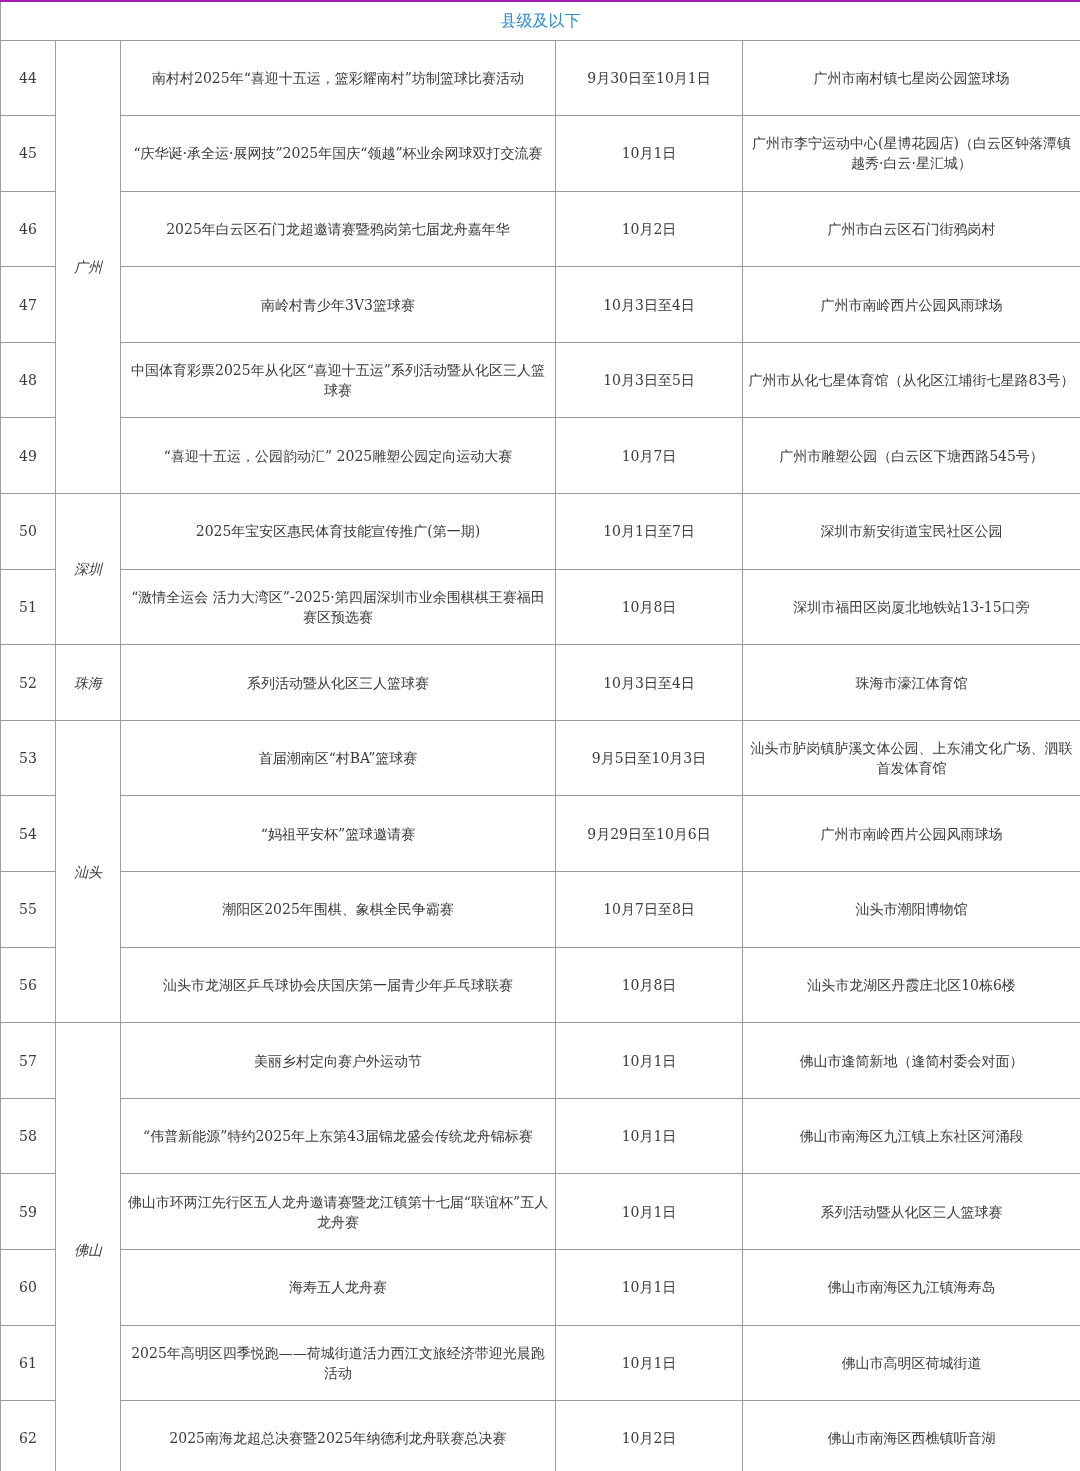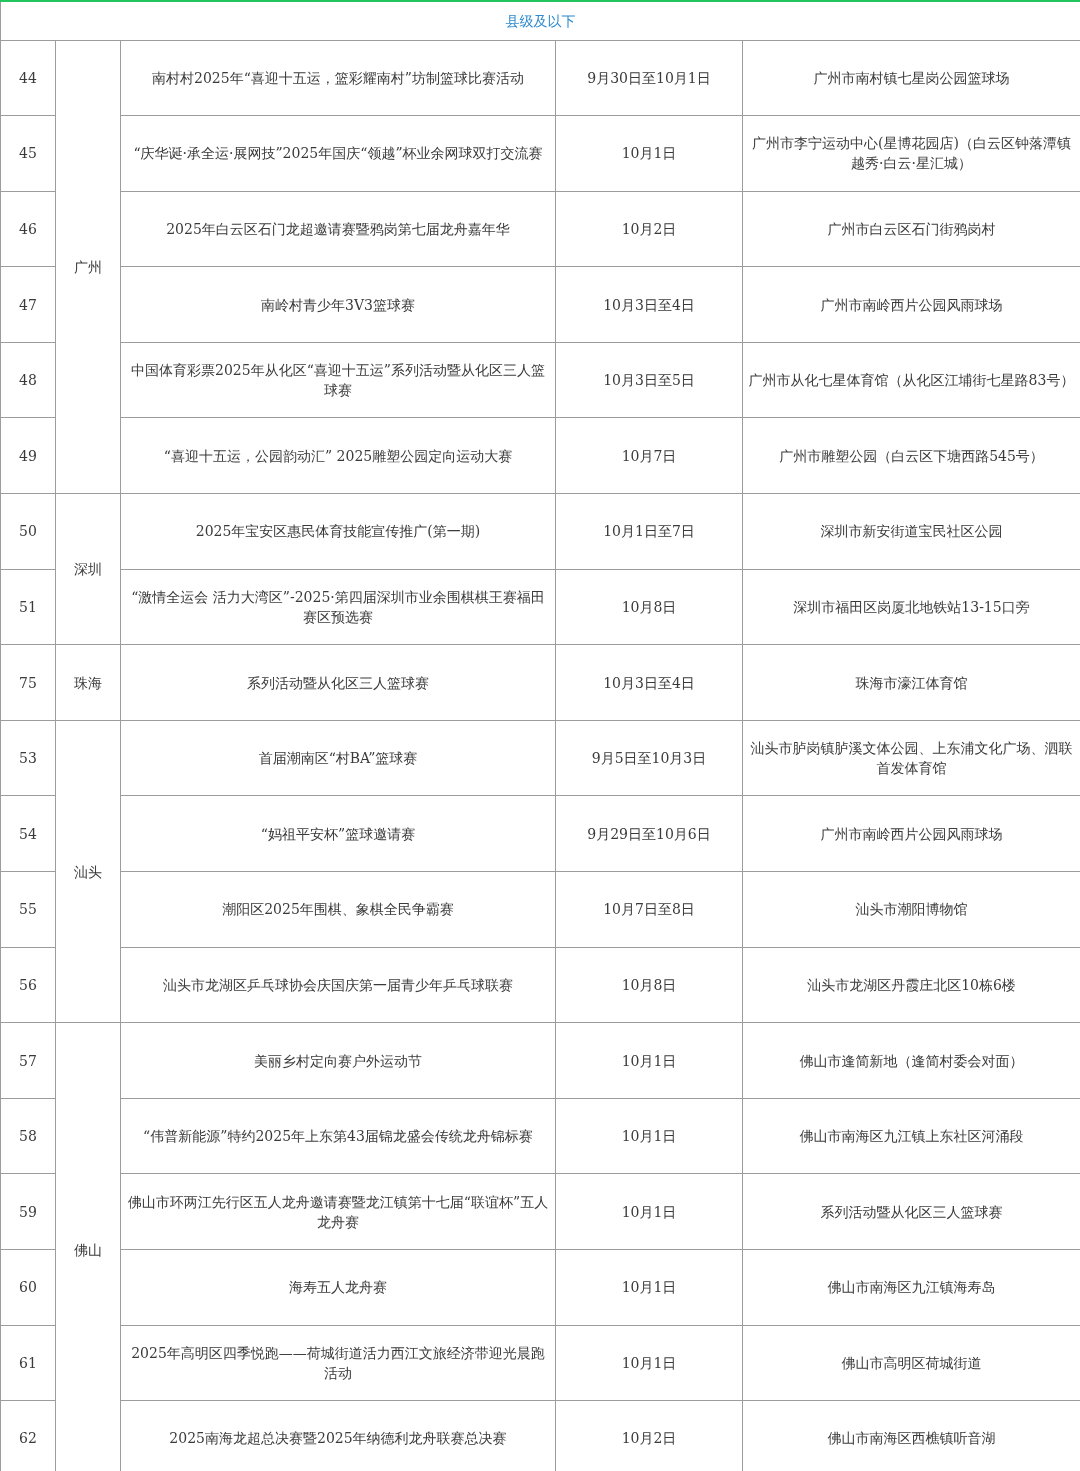--- a/index.html
+++ b/index.html
@@ -16,26 +16,26 @@
     border: 1.5px solid #9c9c9c;
     text-align: center;
     vertical-align: middle;
     padding: 0 6px;
     line-height: 20px;
     box-sizing: border-box;
   }
   .tbl tr.hdr td {
     height: 39px;
     color: #2e8bd0;
-    font-size: 14px;
-    border-top: 2px solid #22c55e;
+    font-size: 16px;
+    border-top: 2px solid #a21caf;
   }
   .tbl tr.row td { height: 75.6px; }
   .tbl td.no { padding: 10px; }
-  .tbl td.city { padding: 0; }
+  .tbl td.city { padding: 0; font-style: italic; }
   .tbl td.ev, .tbl td.loc { padding: 0 4px; margin-left: 8px; }
   .tbl tr.row:last-child td { border-bottom: 2px solid #8a8a8a; }
 </style>
 </head>
 <body>
 
 <table class="tbl">
   <colgroup>
     <col style="width:55px">
     <col style="width:65px">
@@ -94,21 +94,21 @@
       <td class="loc">深圳市新安街道宝民社区公园</td>
     </tr>
     <tr class="row">
       <td class="no">51</td>
       <td class="ev">“激情全运会 活力大湾区”-2025·第四届深圳市业余围棋棋王赛福田赛区预选赛</td>
       <td class="dt">10月8日</td>
       <td class="loc">深圳市福田区岗厦北地铁站13-15口旁</td>
     </tr>
 
     <tr class="row">
-      <td class="no">75</td>
+      <td class="no">52</td>
       <td class="city" rowspan="1">珠海</td>
       <td class="ev">系列活动暨从化区三人篮球赛</td>
       <td class="dt">10月3日至4日</td>
       <td class="loc">珠海市濠江体育馆</td>
     </tr>
 
     <tr class="row">
       <td class="no">53</td>
       <td class="city" rowspan="4">汕头</td>
       <td class="ev">首届潮南区“村BA”篮球赛</td>

